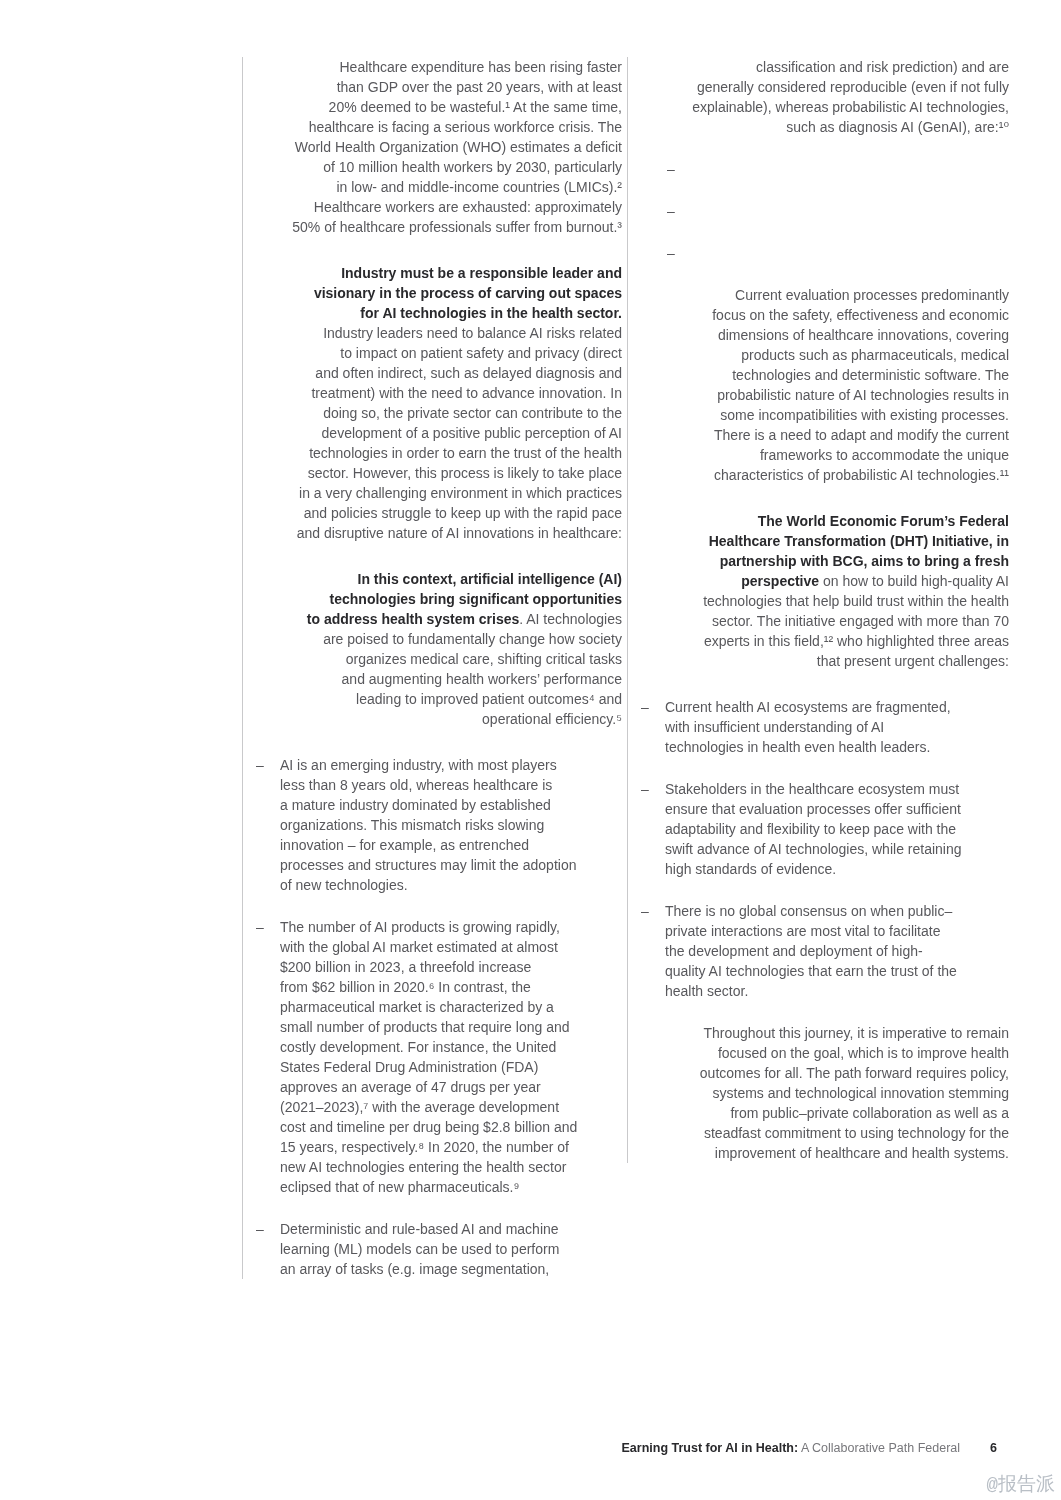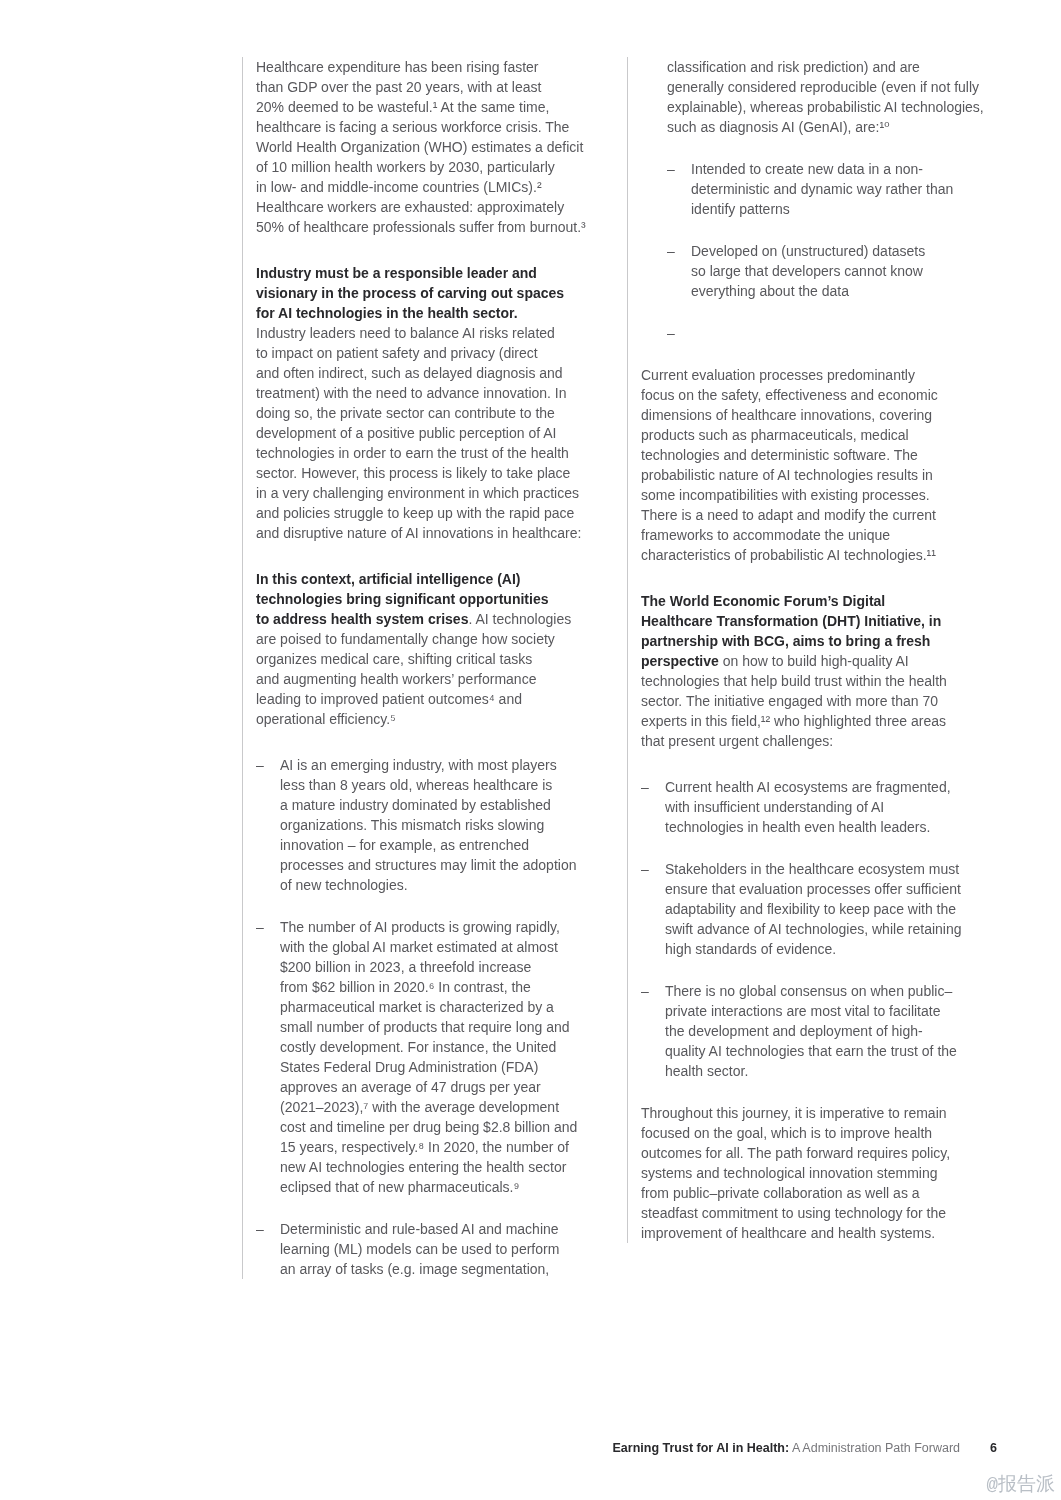--- a/index.html
+++ b/index.html
@@ -27,20 +27,21 @@
     border-left:1px solid var(--rule);
     padding-left:13px;
     font-size:14px;
     line-height:20px;
   }
   .col-left{left:242px;width:380px;}
   .col-right{left:627px;width:382px;}
   .para{
     white-space:pre;
     margin-bottom:26px;
+    text-align:right;
   }
   .para.indent1{margin-left:26px;margin-bottom:22px;}
   .bullets{margin-bottom:22px;}
   .bullets.indent1{margin-left:26px;}
   .col > :last-child{margin-bottom:0;}
   .bullet-item{
     display:flex;
     margin-bottom:22px;
   }
   .bullet-item:last-child{margin-bottom:0;}
@@ -147,45 +148,39 @@
       </div>
     </div>
   <div class="col col-right" id="col-1">
       <div class="para indent1"><span class="run-normal">classification and risk prediction) and are
 generally considered reproducible (even if not fully
 explainable), whereas probabilistic AI technologies,
 such as diagnosis AI (GenAI), are:¹⁰</span></div>
       <div class="bullets indent1">
         <div class="bullet-item">
           <span class="dash">–</span>
-          <div class="bullet-text"><span class="run-normal">Intended to create new data in a non-
-deterministic and dynamic way rather than
-identify patterns</span></div>
-        </div>
-        <div class="bullet-item">
-          <span class="dash">–</span>
-          <div class="bullet-text"><span class="run-normal">Developed on (unstructured) datasets
-so large that developers cannot know
-everything about the data</span></div>
+        </div>
+        <div class="bullet-item">
+          <span class="dash">–</span>
         </div>
         <div class="bullet-item">
           <span class="dash">–</span>
         </div>
       </div>
       <div class="para"><span class="run-normal">Current evaluation processes predominantly
 focus on the safety, effectiveness and economic
 dimensions of healthcare innovations, covering
 products such as pharmaceuticals, medical
 technologies and deterministic software. The
 probabilistic nature of AI technologies results in
 some incompatibilities with existing processes.
 There is a need to adapt and modify the current
 frameworks to accommodate the unique
 characteristics of probabilistic AI technologies.¹¹</span></div>
-      <div class="para"><span class="run-bold">The World Economic Forum’s Digital
+      <div class="para"><span class="run-bold">The World Economic Forum’s Federal
 Healthcare Transformation (DHT) Initiative, in
 partnership with BCG, aims to bring a fresh
 perspective</span><span class="run-normal"> on how to build high-quality AI
 technologies that help build trust within the health
 sector. The initiative engaged with more than 70
 experts in this field,¹² who highlighted three areas
 that present urgent challenges:</span></div>
       <div class="bullets">
         <div class="bullet-item">
           <span class="dash">–</span>
@@ -212,16 +207,16 @@
       </div>
       <div class="para"><span class="run-normal">Throughout this journey, it is imperative to remain
 focused on the goal, which is to improve health
 outcomes for all. The path forward requires policy,
 systems and technological innovation stemming
 from public–private collaboration as well as a
 steadfast commitment to using technology for the
 improvement of healthcare and health systems.</span></div>
     </div>
 
-  <div class="footer"><span class="f-bold">Earning Trust for AI in Health:</span><span class="f-rest"> A Administration Path Forward</span><span class="f-num">6</span></div>
+  <div class="footer"><span class="f-bold">Earning Trust for AI in Health:</span><span class="f-rest"> A Collaborative Path Federal</span><span class="f-num">6</span></div>
 
   <div class="watermark">@报告派</div>
 </div>
 
 </body></html>

